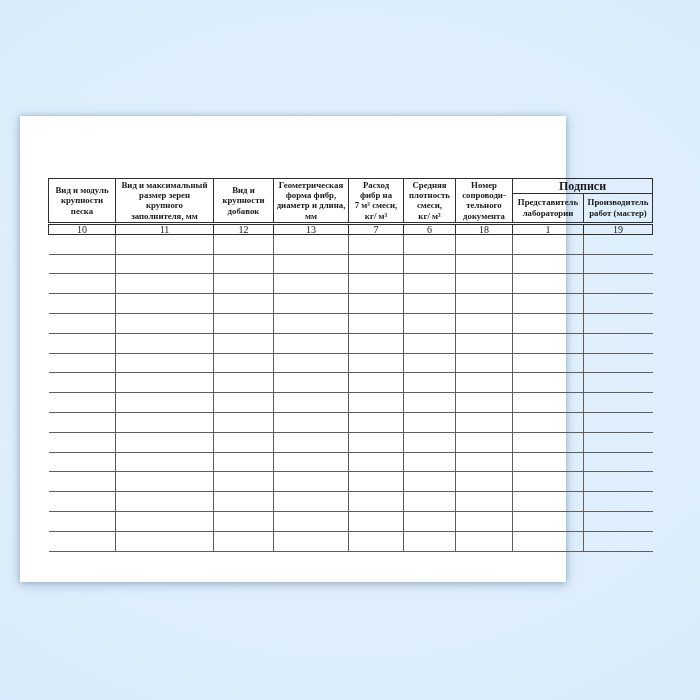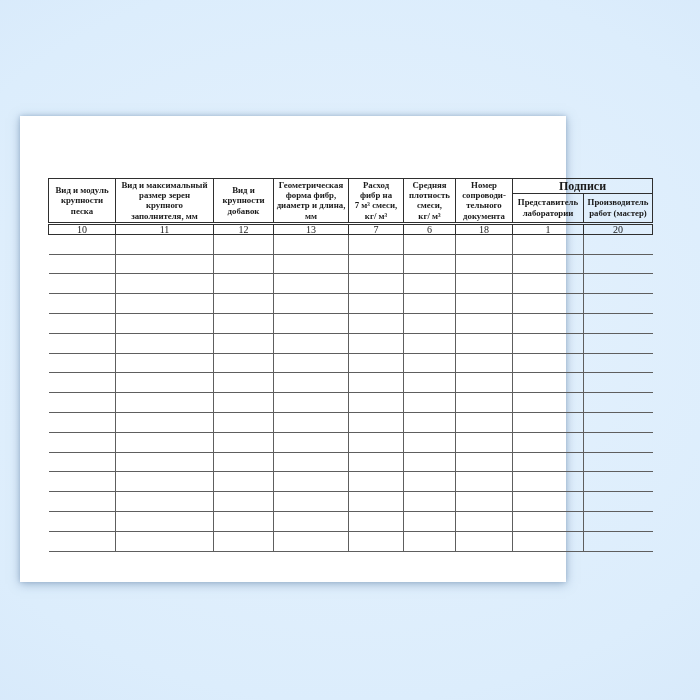--- a/index.html
+++ b/index.html
@@ -119,21 +119,21 @@
         </tr>
         <tr class="numbers-row">
           <td>10</td>
           <td>11</td>
           <td>12</td>
           <td>13</td>
           <td>7</td>
           <td>6</td>
           <td>18</td>
           <td>1</td>
-          <td>20</td>
+          <td>19</td>
         </tr>
       </thead>
       <tbody class="sheet-body">
           <tr>
             <td></td>
             <td></td>
             <td></td>
             <td></td>
             <td></td>
             <td></td>

